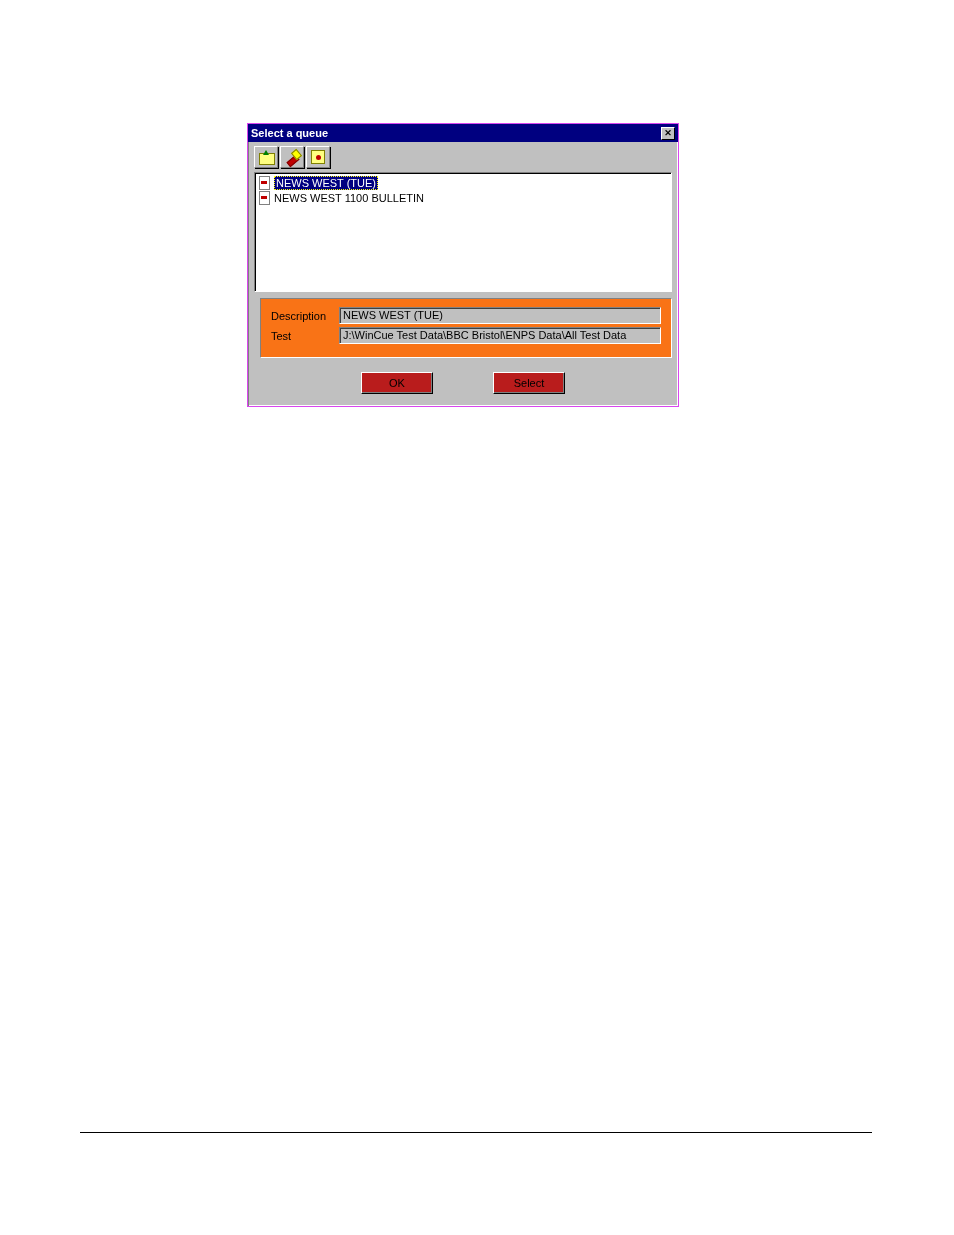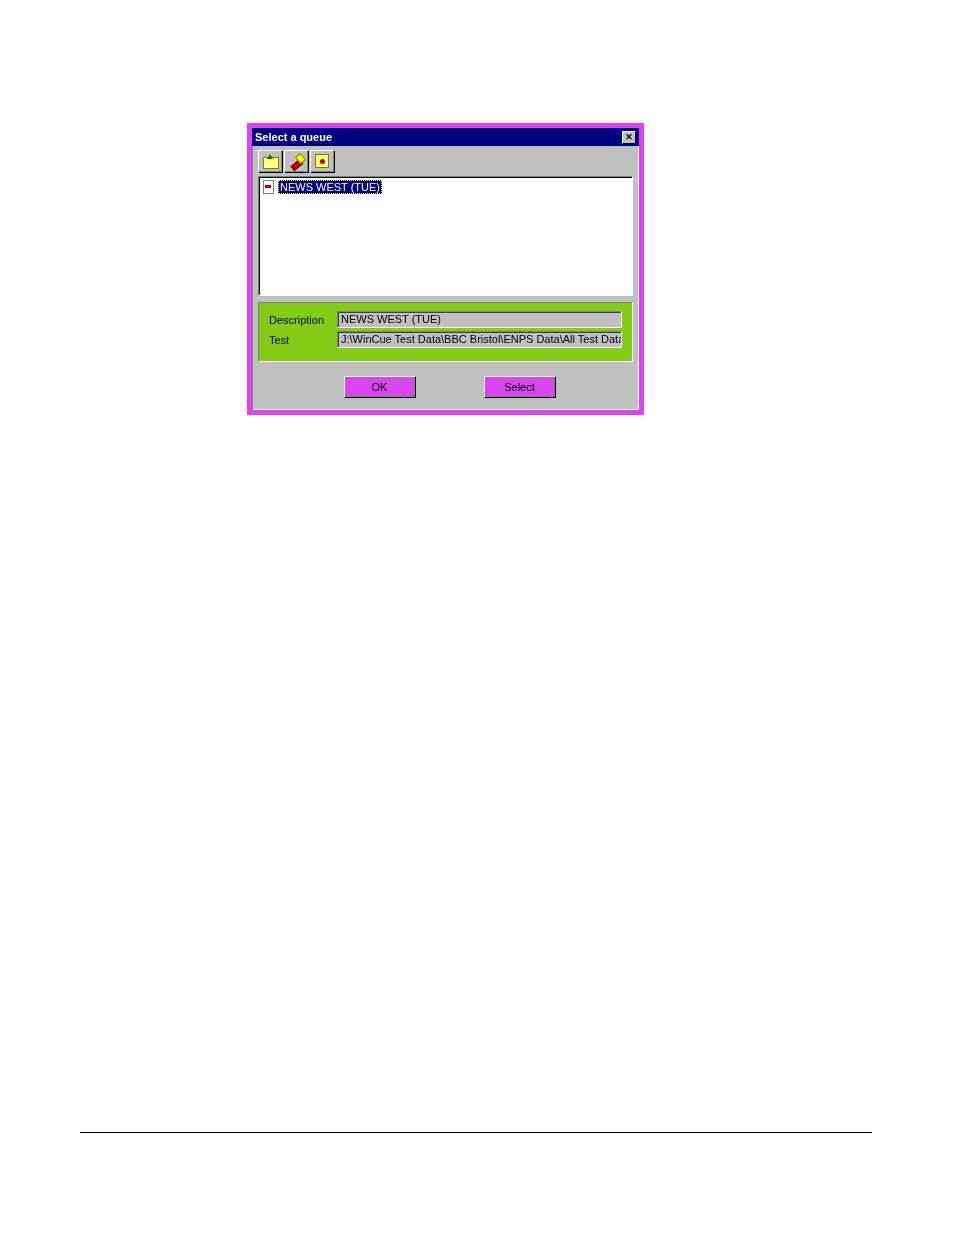--- a/index.html
+++ b/index.html
@@ -8,23 +8,23 @@
       font-size: 11px;
       background: #ffffff;
       width: 954px;
       height: 1235px;
       position: relative;
     }
     .dialog {
       position: absolute;
       left: 247px;
       top: 123px;
-      width: 397px;
-      background: #c0c0c0;
-      border: 5px solid #d946ef;
+      width: 432px;
+      background: #c0c0c0;
+      border: 1px solid #d946ef;
       box-shadow: 1px 1px 0 #808080 inset, -1px -1px 0 #fff inset;
     }
     .titlebar {
       background: #000080;
       color: #fff;
       font-weight: bold;
       padding: 2px 3px;
       display: flex;
       align-items: center;
       justify-content: space-between;
@@ -139,22 +139,22 @@
       width:6px;height:3px;background:#c00000;
     }
     .list-item-label { font-size: 11px; color:#000; }
     .list-item.selected .list-item-label {
       background: #000080;
       color: #fff;
       border: 1px dotted #ffff00;
       padding: 0 1px;
     }
     .info-panel {
-      margin: 0 6px 6px 6px;
-      background: #84cc16;
+      margin: 0 6px 6px 12px;
+      background: #f97316;
       border-top: 1px solid #808080;
       border-left: 1px solid #808080;
       border-right: 1px solid #fff;
       border-bottom: 1px solid #fff;
       padding: 8px 10px 10px 10px;
     }
     .info-row {
       display: flex;
       align-items: center;
       margin-bottom: 3px;
@@ -181,30 +181,29 @@
     }
     .button-row {
       display: flex;
       justify-content: center;
       gap: 60px;
       padding: 8px 0 12px 0;
     }
     .dlg-btn {
       width: 72px;
       height: 22px;
-      background: #d946ef;
+      background: #b91c1c;
       border-top: 1px solid #fff;
       border-left: 1px solid #fff;
       border-right: 1px solid #000;
       border-bottom: 1px solid #000;
       box-shadow: inset -1px -1px 0 #808080;
       font-size: 11px;
       display:flex;align-items:center;justify-content:center;
       color:#000;
-      margin-left:8px;
     }
     .page-hr {
       position: absolute;
       left: 80px;
       top: 1132px;
       width: 792px;
       height: 0;
       border-top: 1px solid #000;
     }
   </style>
@@ -229,20 +228,24 @@
     <div class="tool-btn">
       <span class="icon-tool3"></span>
     </div>
   </div>
 
   <div class="list-area" id="list-area">
       <div class="list-item selected">
         <span class="file-icon"></span>
         <span class="list-item-label">NEWS WEST (TUE)</span>
       </div>
+      <div class="list-item">
+        <span class="file-icon"></span>
+        <span class="list-item-label">NEWS WEST 1100 BULLETIN</span>
+      </div>
     </div>
 
   <div class="info-panel">
     <div class="info-row">
       <div class="info-label">Description</div>
       <div class="info-field">NEWS WEST (TUE)</div>
     </div>
     <div class="info-row">
       <div class="info-label">Test</div>
       <div class="info-field">J:\WinCue Test Data\BBC Bristol\ENPS Data\All Test Data</div>

